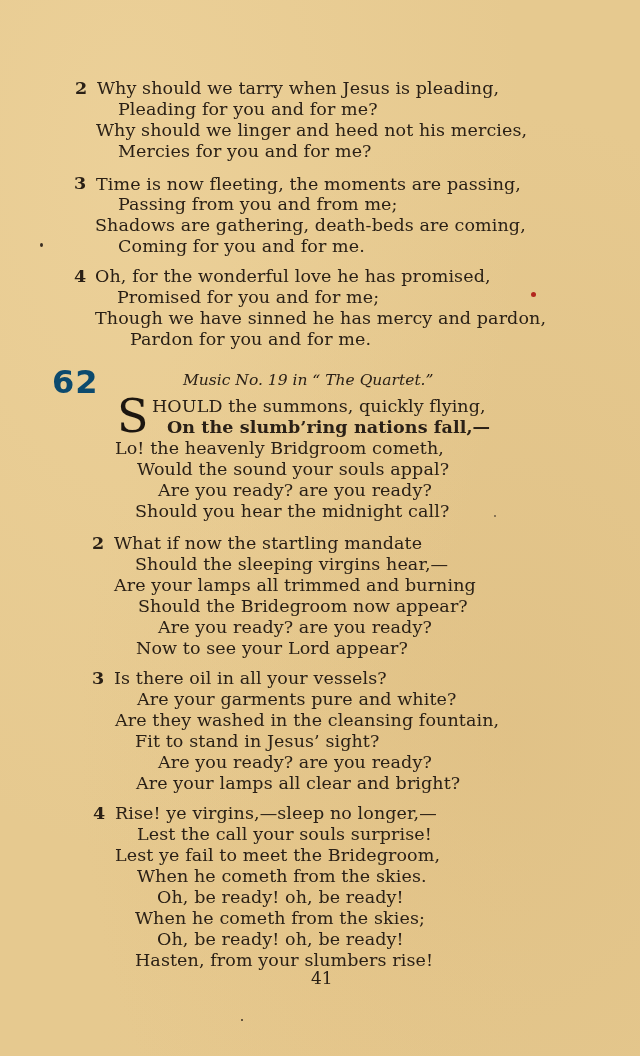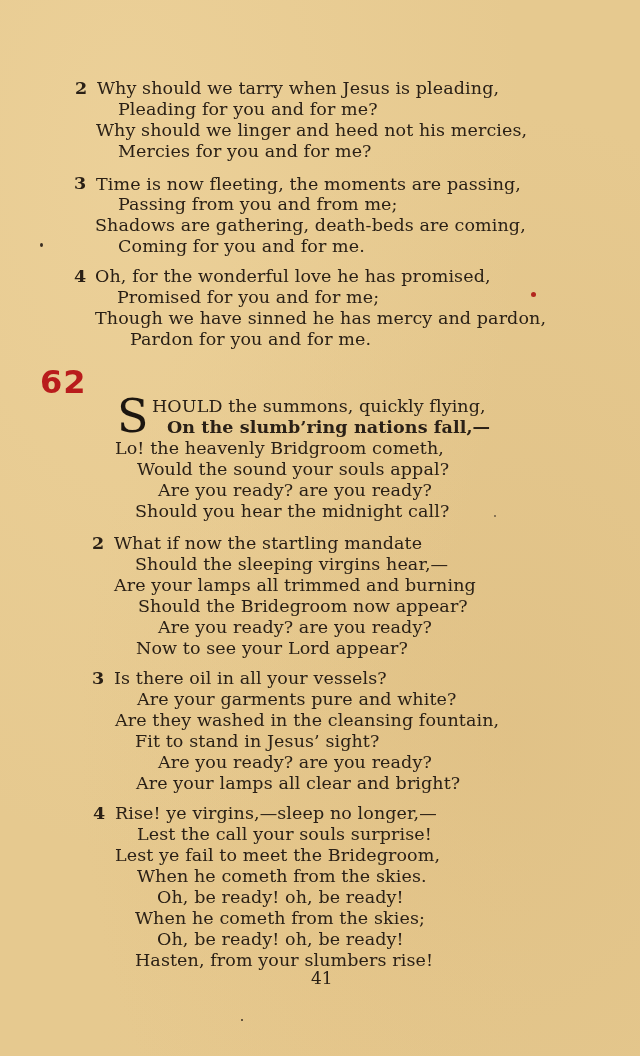--- a/index.html
+++ b/index.html
@@ -35,28 +35,28 @@
     }
     .num {
       position: absolute;
       white-space: nowrap;
       font-size: 17.5px;
       line-height: 24px;
       font-weight: bold;
     }
     .hymn-number {
       position: absolute;
-      left: 40px;
+      left: 52px;
       top: 364px;
       font-family: "DejaVu Sans", "Liberation Sans", sans-serif;
       font-weight: bold;
       font-size: 32px;
       line-height: 36px;
       letter-spacing: 1px;
-      color: #b91c1c;
+      color: #0c4a6e;
     }
     .music-ref {
       position: absolute;
       left: 183px;
       top: 370px;
       font-style: italic;
       font-size: 15.5px;
       line-height: 20px;
       color: #2a2016;
     }
@@ -103,20 +103,21 @@
 
   <div>
     <span class="num" style="left:74px; top:264px;">4</span>
     <span class="line" style="left:95px; top:264px;">Oh, for the wonderful  love he has promised,</span>
     <span class="line" style="left:117px; top:285px;">Promised  for you and  for me;</span>
     <span class="line" style="left:95px; top:306px;">Though we have sinned  he has mercy and  pardon,</span>
     <span class="line" style="left:117px; top:327px;margin-left:13px;">Pardon for you and  for me.</span>
   </div>
 
   <div class="hymn-number">62</div>
+  <div class="music-ref">Music No. 19 in “ The Quartet.”</div>
 
   <div>
     <span class="dropcap">S</span>
     <span class="line" style="left:152px; top:394px;">HOULD  the summons, quickly flying,</span>
     <span class="line" style="left:167px; top:415px;font-weight:bold;">On the slumb’ring nations fall,—</span>
     <span class="line" style="left:115px; top:436px;">Lo! the heavenly Bridgroom cometh,</span>
     <span class="line" style="left:137px; top:457px;">Would  the sound  your souls appal?</span>
     <span class="line" style="left:158px; top:478px;">Are you ready? are you ready?</span>
     <span class="line" style="left:135px; top:499px;">Should  you hear the midnight call?</span>
   </div>

